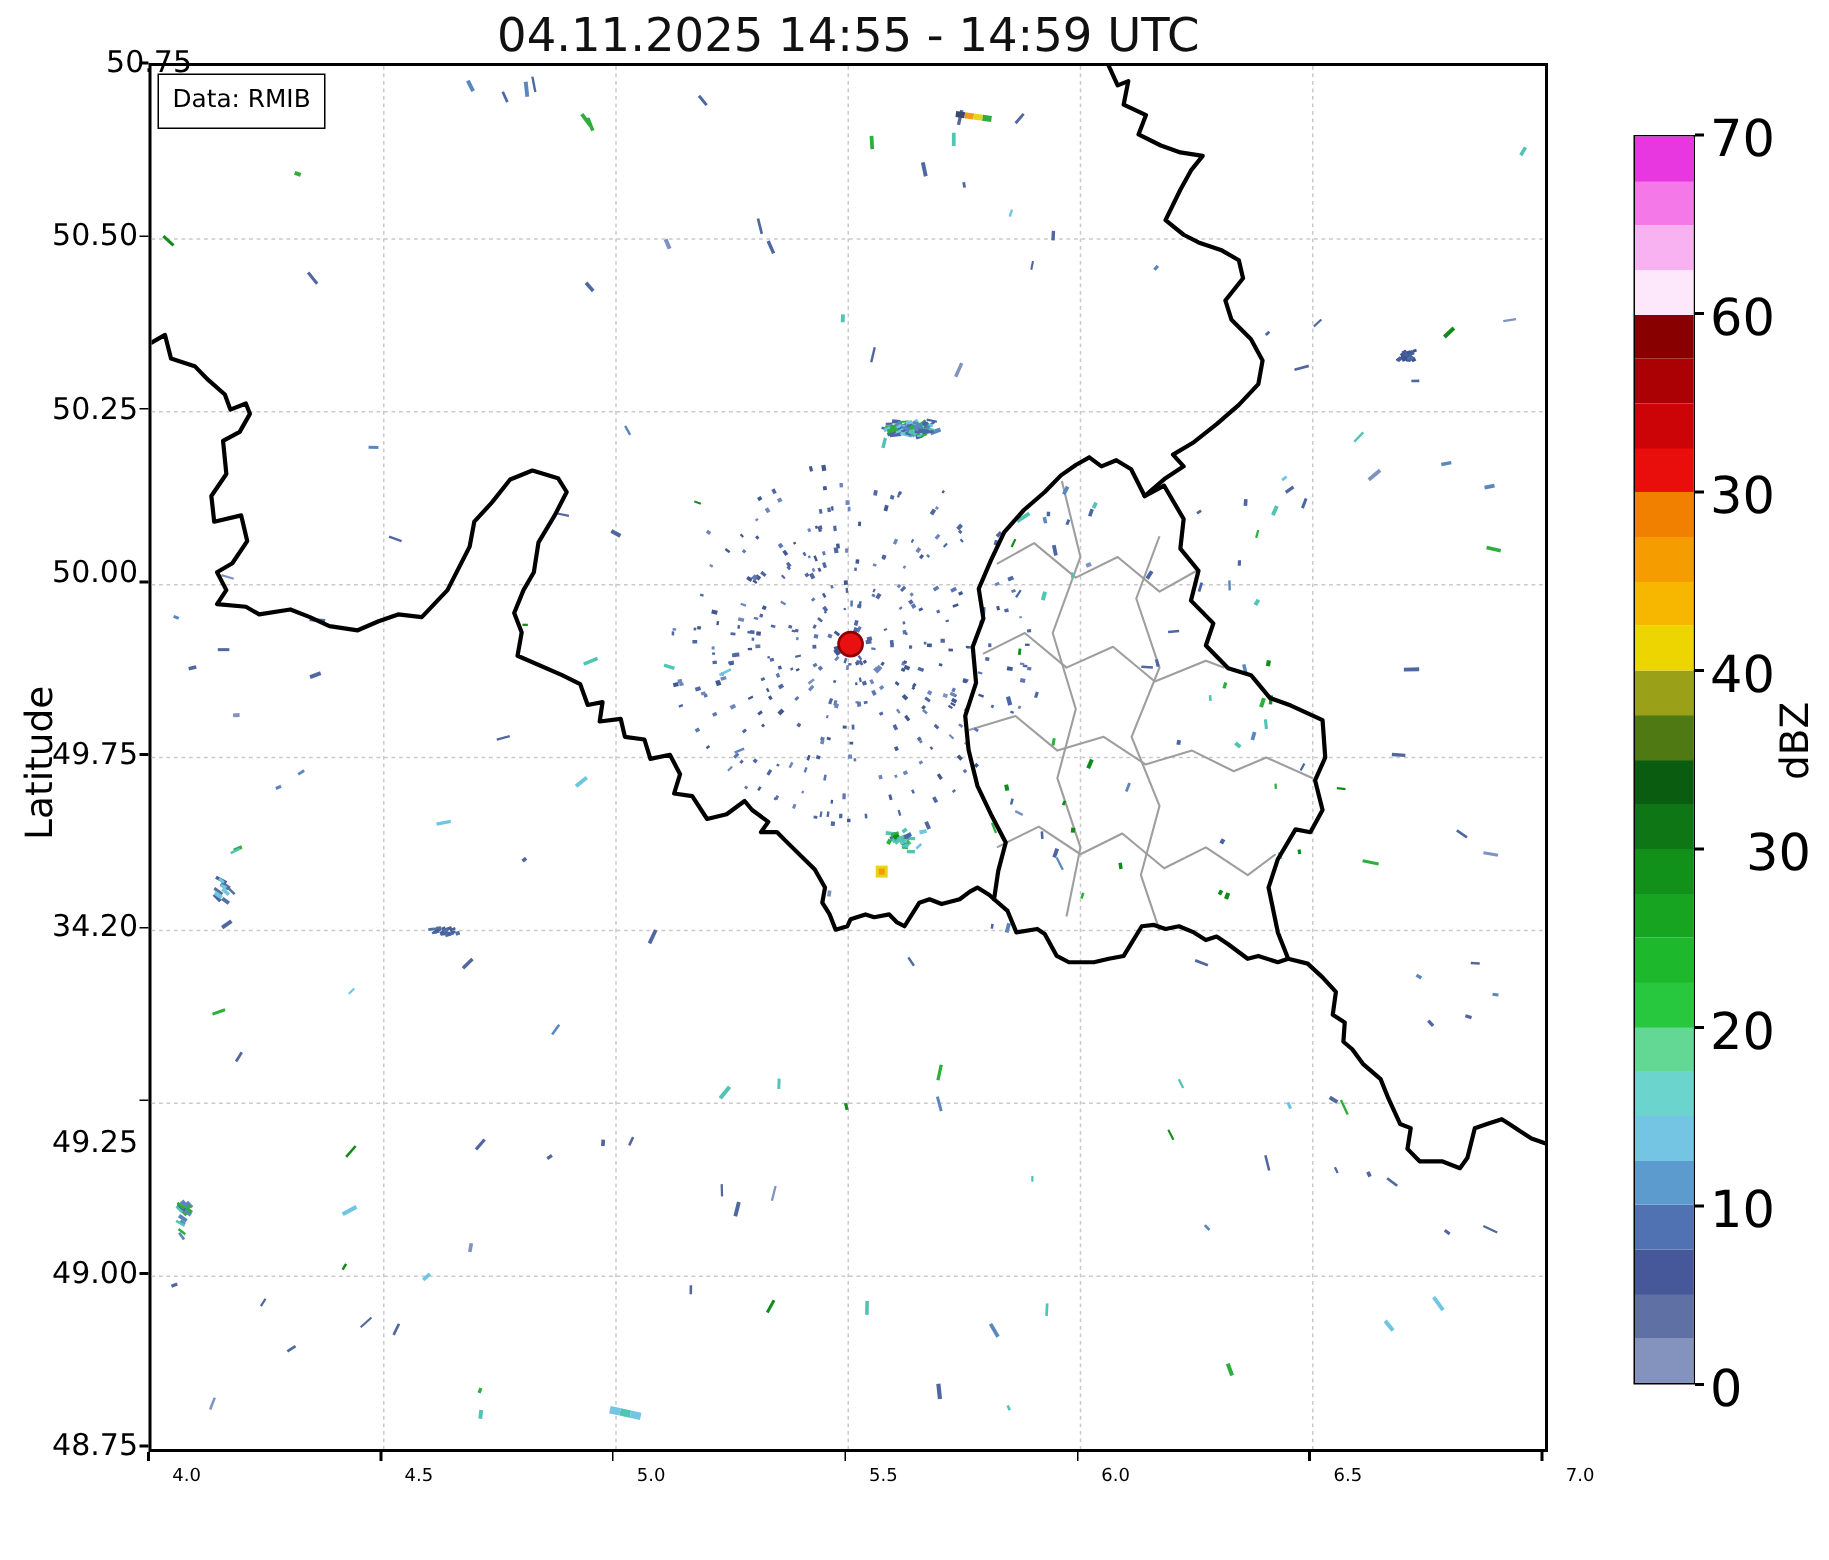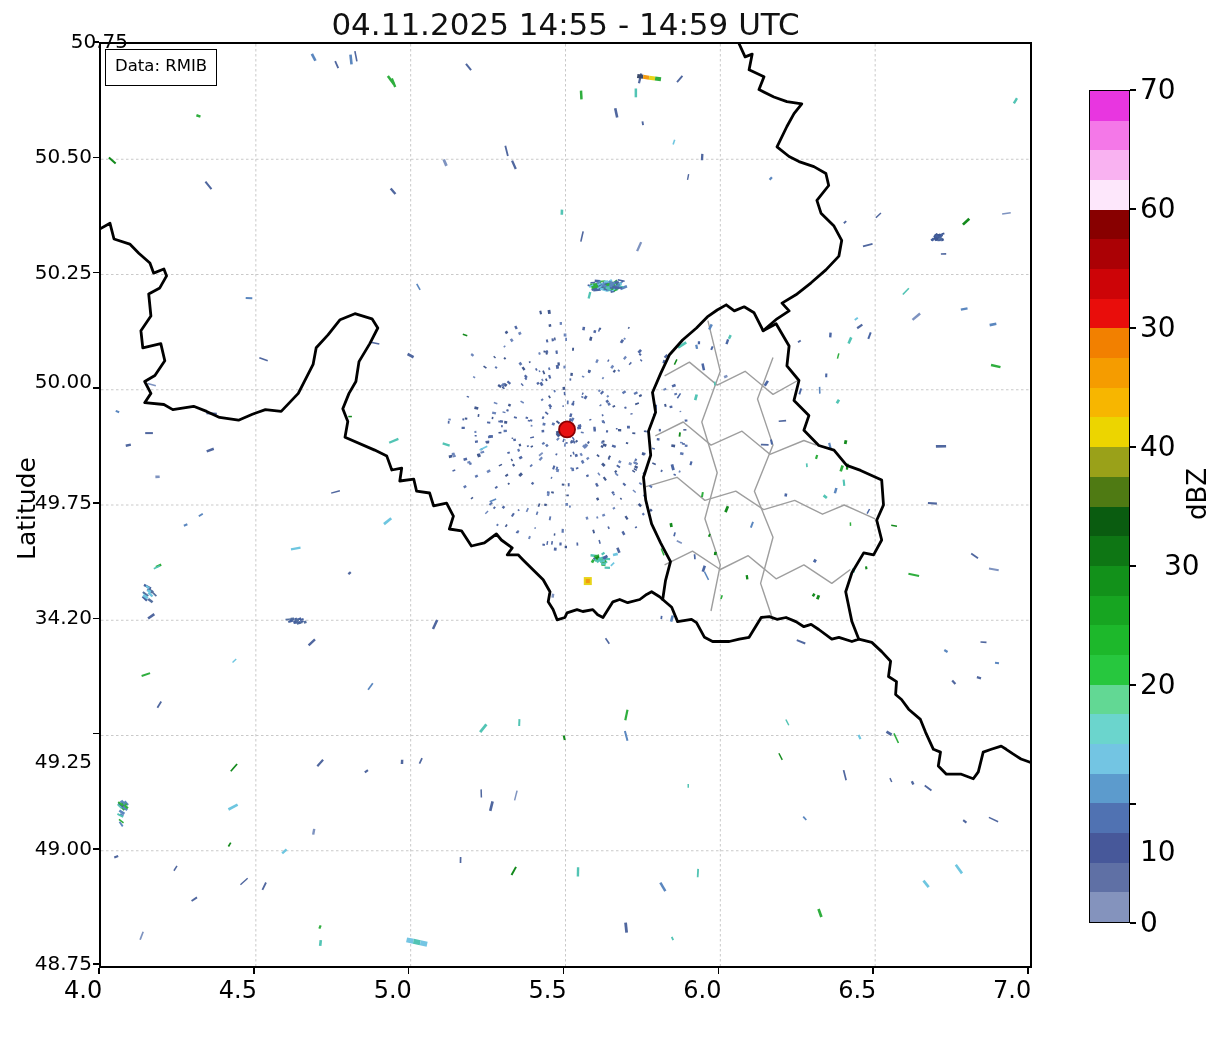--- a/index.html
+++ b/index.html
@@ -5,30 +5,30 @@
   html,body{margin:0;padding:0;background:#ffffff;}
   #figure{position:relative;width:1219px;height:1040px;background:#ffffff;
           font-family:"DejaVu Sans","Liberation Sans",sans-serif;color:#000;overflow:hidden;}
   #title{position:absolute;left:99px;top:6px;width:933px;text-align:center;
          font-size:31px;color:#111;white-space:nowrap;}
   #plot{position:absolute;left:99px;top:42px;width:933px;height:926px;
         border:2px solid #000;box-sizing:border-box;background:#fff;}
   #map-svg{position:absolute;left:0;top:0;}
   #infobox{position:absolute;left:4px;top:5px;border:1.4px solid #000;background:#fff;
            padding:4px 9px 6px 9px;font-size:16.5px;line-height:1.5;z-index:5;}
-  .tick-label-x{position:absolute;width:70px;text-align:left;font-size:24px;}
+  .tick-label-x{position:absolute;width:70px;text-align:right;font-size:12px;}
   .tick-label-y{position:absolute;width:92px;text-align:right;font-size:20px;}
   .tickmark{position:absolute;background:#000;}
   #xlabel{position:absolute;left:99px;top:998px;width:933px;text-align:center;font-size:25px;}
   #ylabel{position:absolute;left:-34px;top:494px;width:120px;text-align:center;font-size:25px;
           transform:rotate(-90deg);transform-origin:center;}
   #colorbar{position:absolute;left:1089px;top:90px;width:41px;height:833px;
             border:1.4px solid #000;box-sizing:border-box;}
   .cbar-seg{position:absolute;left:0;width:100%;}
-  .cbar-tick-label{position:absolute;left:1140px;width:70px;font-size:28px;}
+  .cbar-tick-label{position:absolute;left:1140px;width:70px;font-size:34px;}
   #cbar-label{position:absolute;left:1162px;top:479px;width:70px;text-align:center;
               font-size:26px;transform:rotate(-90deg);transform-origin:center;}
 </style>
 </head>
 <body>
 
 <div id="figure">
   <div id="title">04.11.2025 14:55 - 14:59 UTC</div>
 
   <div id="ylabel">Latitude</div>
@@ -902,21 +902,21 @@
     <div class="tick-label-y" style="left: 0px; top: 369px;">50.00</div>
     <div class="tickmark" style="left: 93px; top: 271.75px; width: 6px; height: 1.5px; position: absolute; background: rgb(0, 0, 0);"></div>
     <div class="tick-label-y" style="left: 0px; top: 259.5px;">50.25</div>
     <div class="tickmark" style="left: 93px; top: 156.5px; width: 6px; height: 1.5px; position: absolute; background: rgb(0, 0, 0);"></div>
     <div class="tick-label-y" style="left: 0px; top: 144.25px;">50.50</div>
     <div class="tickmark" style="left: 93px; top: 41.25px; width: 6px; height: 1.5px; position: absolute; background: rgb(0, 0, 0);"></div>
     <div class="tick-label-y" style="left: 0px; top: 29px; margin-left: 36px;">50.75</div>
     <div class="tickmark" style="left: 1130px; top: 922.25px; width: 6px; height: 1.5px; position: absolute; background: rgb(0, 0, 0);"></div>
     <div class="cbar-tick-label" style="top: 906px;">0</div>
     <div class="tickmark" style="left: 1130px; top: 803.25px; width: 6px; height: 1.5px; position: absolute; background: rgb(0, 0, 0);"></div>
-    <div class="cbar-tick-label" style="top: 787px; margin-top: 48px;">10</div>
+    <div class="cbar-tick-label" style="top: 787px;">10</div>
     <div class="tickmark" style="left: 1130px; top: 684.25px; width: 6px; height: 1.5px; position: absolute; background: rgb(0, 0, 0);"></div>
     <div class="cbar-tick-label" style="top: 668px;">20</div>
     <div class="tickmark" style="left: 1130px; top: 565.25px; width: 6px; height: 1.5px; position: absolute; background: rgb(0, 0, 0);"></div>
     <div class="cbar-tick-label" style="top: 549px; margin-left: 24px;">30</div>
     <div class="tickmark" style="left: 1130px; top: 446.25px; width: 6px; height: 1.5px; position: absolute; background: rgb(0, 0, 0);"></div>
     <div class="cbar-tick-label" style="top: 430px;">40</div>
     <div class="tickmark" style="left: 1130px; top: 327.25px; width: 6px; height: 1.5px; position: absolute; background: rgb(0, 0, 0);"></div>
     <div class="cbar-tick-label" style="top: 311px;">30</div>
     <div class="tickmark" style="left: 1130px; top: 208.25px; width: 6px; height: 1.5px; position: absolute; background: rgb(0, 0, 0);"></div>
     <div class="cbar-tick-label" style="top: 192px;">60</div>

